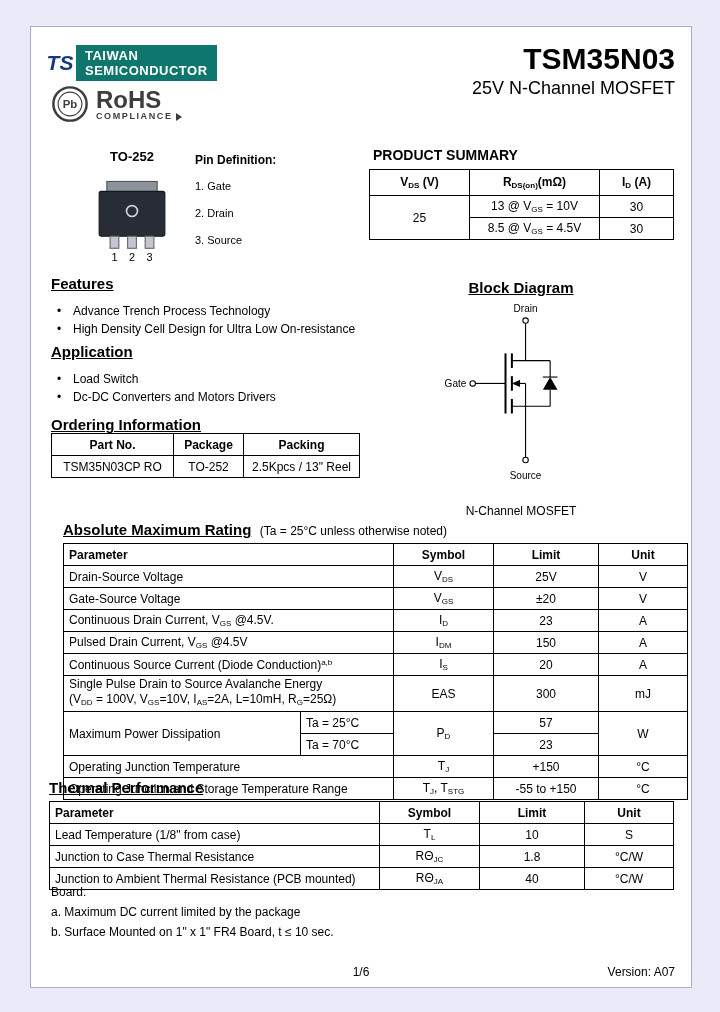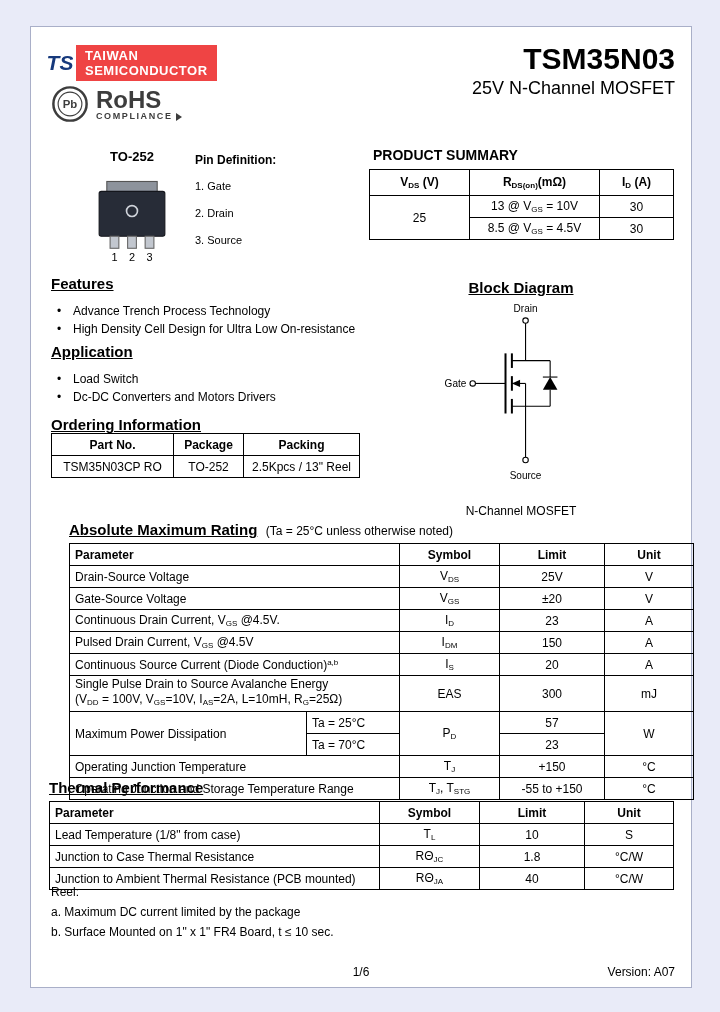--- a/index.html
+++ b/index.html
@@ -8,21 +8,21 @@
     background:#e9ebf8;
     font-family:"Liberation Sans","DejaVu Sans",sans-serif;
     color:#000;
   }
   .sheet{position:absolute;left:30px;top:26px;width:660px;height:960px;background:#fff;border:1px solid #a9afc8;}
   .abs{position:absolute;}
 
   
   .brand{display:flex;align-items:flex-start;gap:3px;}
   .brand-icon{width:26px;height:34px;}
-  .brand-box{background:#ef4444;color:#fff;padding:3px 9px;font-weight:bold;font-size:13px;line-height:15px;letter-spacing:.5px;}
+  .brand-box{background:#0f766e;color:#fff;padding:3px 9px;font-weight:bold;font-size:13px;line-height:15px;letter-spacing:.5px;}
 
   
   .rohs{display:flex;align-items:center;gap:7px;}
   .pb-badge{width:38px;height:38px;}
   .rohs-title{font-size:24px;font-weight:bold;color:#3d3d3d;line-height:23px;}
   .rohs-sub{font-size:9px;font-weight:bold;color:#3d3d3d;letter-spacing:1.6px;display:flex;align-items:flex-end;gap:3px;}
   .rohs-arrow{width:0;height:0;border-left:6px solid #3d3d3d;border-top:4px solid transparent;border-bottom:4px solid transparent;}
 
   .title-block{text-align:right;}
   .title-block h1{font-size:30px;font-weight:bold;margin:0;line-height:32px;}
@@ -216,21 +216,21 @@
         <line class="bd-stroke" x1="122" y1="94" x2="122" y2="112"></line>
         <polygon points="122,80 114,94 130,94" fill="#000"></polygon>
         <line class="bd-stroke" x1="114" y1="80" x2="130" y2="80"></line>
         <circle class="bd-stroke" cx="95" cy="171" r="3" fill="#fff"></circle>
         <text class="bd-label" x="95" y="192" text-anchor="middle">Source</text>
       </svg>
     </div>
     <div class="bd-caption">N-Channel MOSFET</div>
   </div>
 
-  <div class="abs" style="left:14px;top:494px;padding-left:24px;">
+  <div class="abs" style="left:8px;top:494px;padding-left:24px;">
     <div class="sec-head">
       <span class="h-sec">Absolute Maximum Rating</span>
       <span class="cond-note">(Ta = 25°C unless otherwise noted)</span>
     </div>
     <table class="grid spec">
       <colgroup>
           <col style="width:237px">
           <col style="width:93px">
           <col style="width:100px">
           <col style="width:105px">
@@ -343,21 +343,21 @@
         <td class="param">Junction to Ambient Thermal Resistance (PCB mounted)</td>
         <td>RΘ<sub>JA</sub></td>
         <td>40</td>
         <td>°C/W</td>
       </tr>
     </tbody>
       </table>
   </div>
 
   <div class="abs" style="left:20px;top:858px;">
-    <div class="notes-title">Reel:</div>
+    <div class="notes-title">Board:</div>
     <div class="note-item">a. Maximum DC current limited by the package</div>
     <div class="note-item">b. Surface Mounted on 1" x 1" FR4 Board, t ≤ 10 sec.</div>
   </div>
 
   <div class="abs footer-text" style="left:0;right:0;bottom:8px;text-align:center;">1/6</div>
   <div class="abs footer-text" style="right:16px;bottom:8px;">Version: A07</div>
 
 </div>
 
 </body></html>

